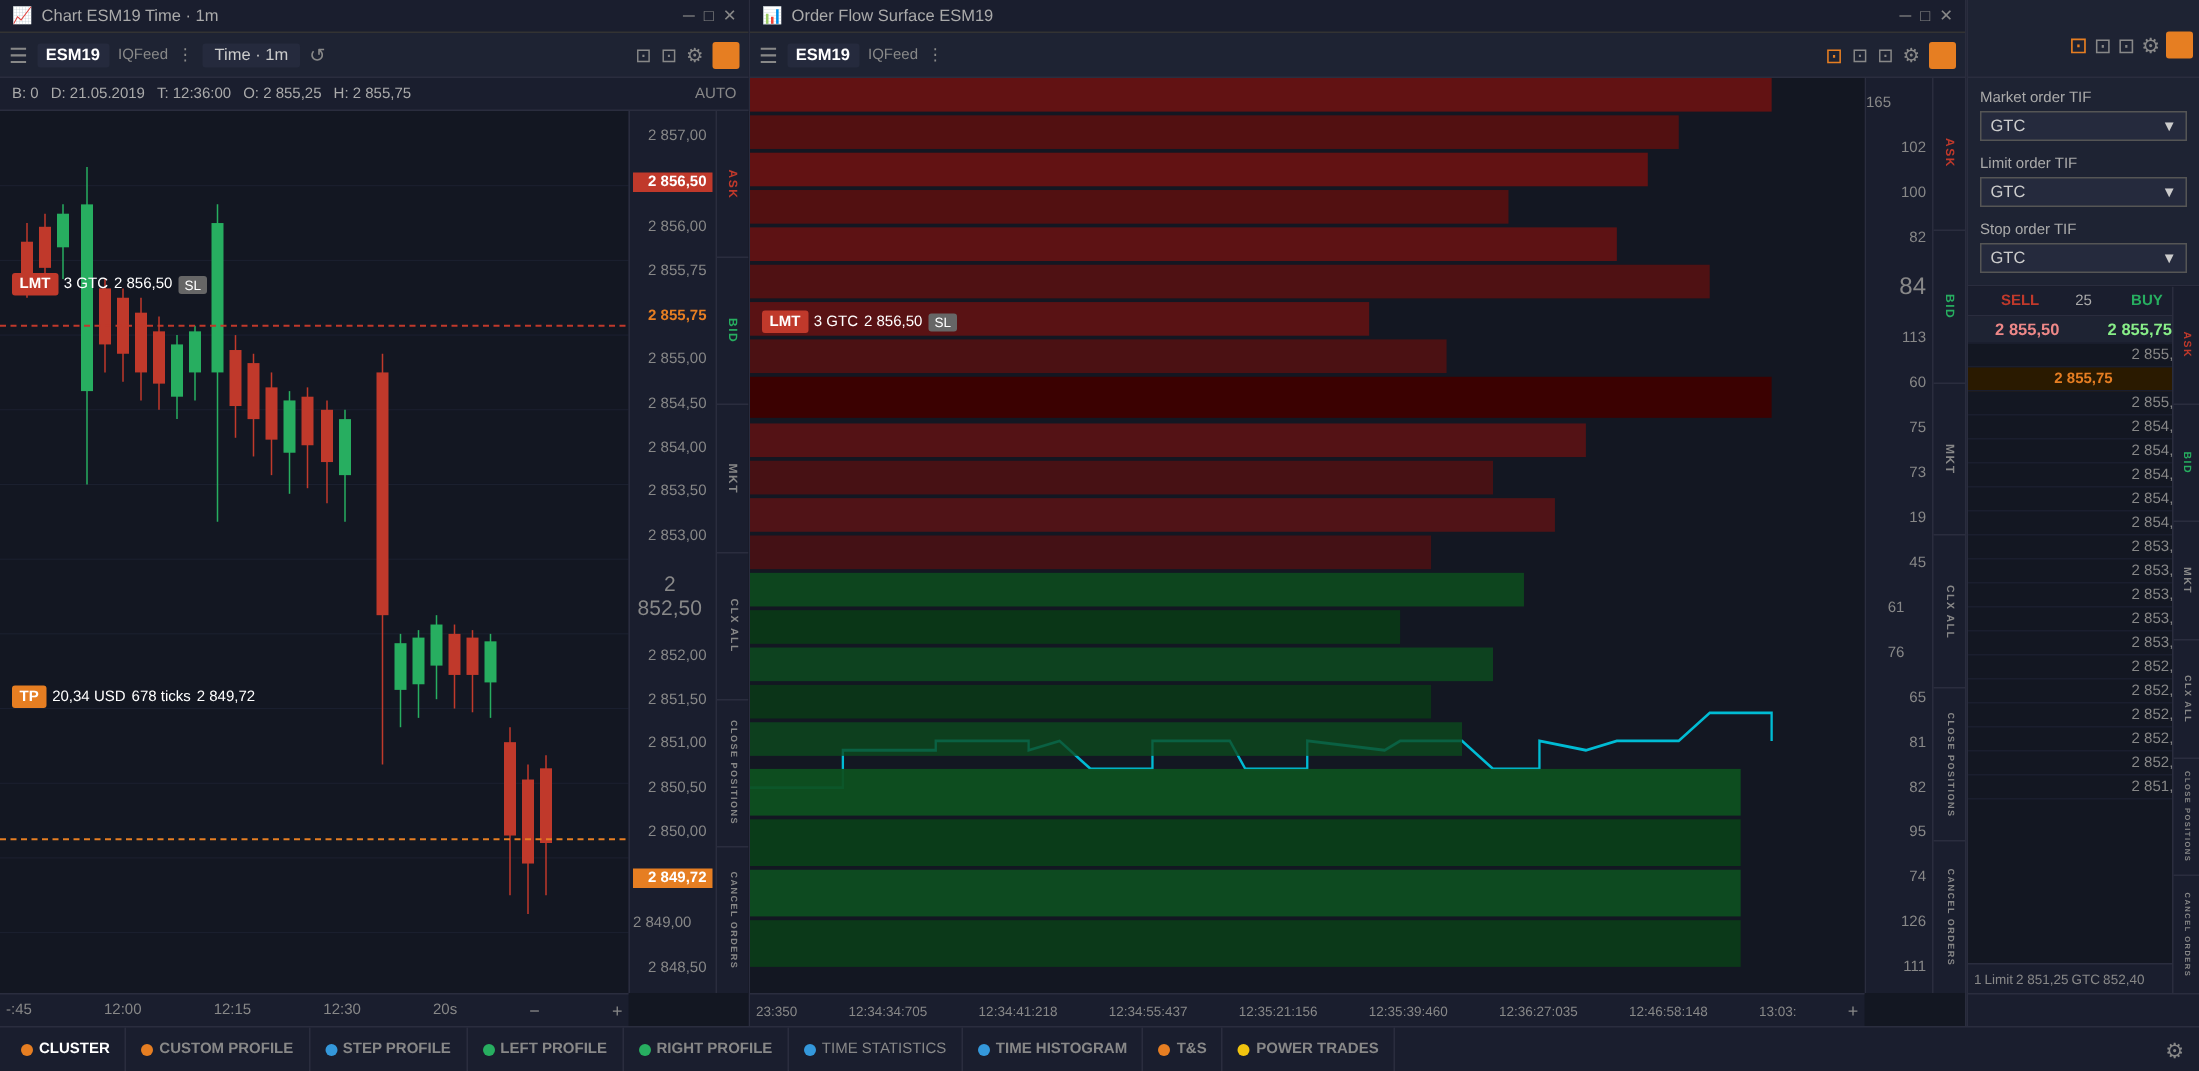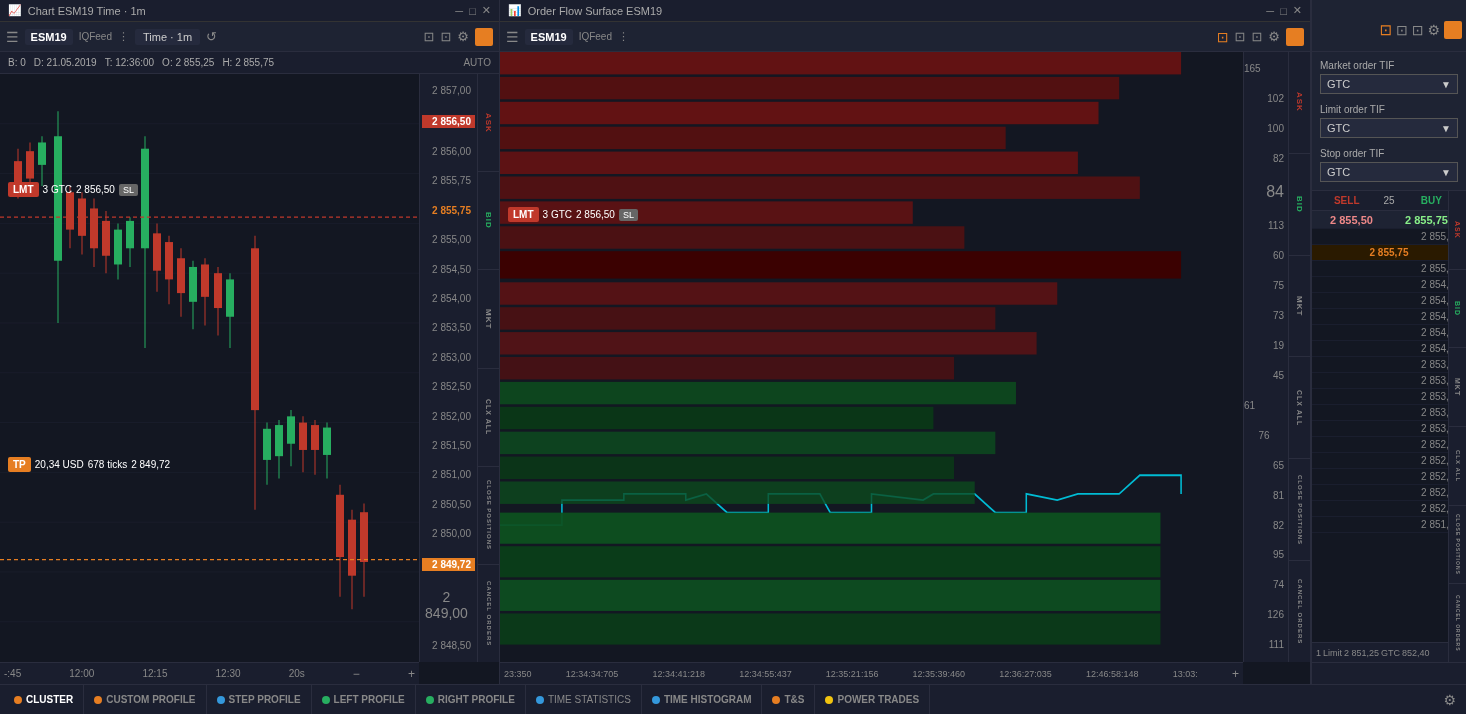--- a/index.html
+++ b/index.html
@@ -169,28 +169,28 @@
           <div style="color:#888; font-size:10px; text-align:right; padding-right:4px;">2 857,00</div>
           <div style="background:#c0392b; color:#fff; font-size:10px; text-align:right; padding:1px 4px; font-weight:bold;">2 856,50</div>
           <div style="color:#888; font-size:10px; text-align:right; padding-right:4px;">2 856,00</div>
           <div style="color:#888; font-size:10px; text-align:right; padding-right:4px;">2 855,75</div>
           <div style="color:#e67e22; font-size:10px; text-align:right; padding-right:4px; font-weight:bold;">2 855,75</div>
           <div style="color:#888; font-size:10px; text-align:right; padding-right:4px;">2 855,00</div>
           <div style="color:#888; font-size:10px; text-align:right; padding-right:4px;">2 854,50</div>
           <div style="color:#888; font-size:10px; text-align:right; padding-right:4px;">2 854,00</div>
           <div style="color:#888; font-size:10px; text-align:right; padding-right:4px;">2 853,50</div>
           <div style="color:#888; font-size:10px; text-align:right; padding-right:4px;">2 853,00</div>
-          <div style="color:#888; font-size:10px; text-align:right; padding-right:4px;">2 852,50</div>
+          <div style="color:#888; font-size:14px; text-align:center; padding-right:4px;">2 852,50</div>
           <div style="color:#888; font-size:10px; text-align:right; padding-right:4px;">2 852,00</div>
           <div style="color:#888; font-size:10px; text-align:right; padding-right:4px;">2 851,50</div>
           <div style="color:#888; font-size:10px; text-align:right; padding-right:4px;">2 851,00</div>
           <div style="color:#888; font-size:10px; text-align:right; padding-right:4px;">2 850,50</div>
           <div style="color:#888; font-size:10px; text-align:right; padding-right:4px;">2 850,00</div>
           <div style="background:#e67e22; color:#fff; font-size:10px; text-align:right; padding:1px 4px; font-weight:bold;">2 849,72</div>
-          <div style="color:#888; font-size:14px; text-align:center; padding-right:4px;">2 849,00</div>
+          <div style="color:#888; font-size:10px; text-align:left; padding-right:4px;">2 849,00</div>
           <div style="color:#888; font-size:10px; text-align:right; padding-right:4px;">2 848,50</div>
         </div>
 
         <div style="position:absolute; right:0; top:0; bottom:22px; width:22px; background:#1a1e2e; border-left:1px solid #2a2d3e; display:flex; flex-direction:column;">
           <div style="flex:1; display:flex; align-items:center; justify-content:center; color:#c0392b; font-size:8px; cursor:pointer; border-bottom:1px solid #2a2d3e; writing-mode:vertical-rl; font-weight:bold; letter-spacing:1px; text-transform:uppercase;">ASK</div>
           <div style="flex:1; display:flex; align-items:center; justify-content:center; color:#27ae60; font-size:8px; cursor:pointer; border-bottom:1px solid #2a2d3e; writing-mode:vertical-rl; font-weight:bold; letter-spacing:1px; text-transform:uppercase;">BID</div>
           <div style="flex:1; display:flex; align-items:center; justify-content:center; color:#888; font-size:8px; cursor:pointer; border-bottom:1px solid #2a2d3e; writing-mode:vertical-rl; font-weight:bold; letter-spacing:1px; text-transform:uppercase;">MKT</div>
           <div style="flex:1; display:flex; align-items:center; justify-content:center; color:#888; font-size:7px; cursor:pointer; border-bottom:1px solid #2a2d3e; writing-mode:vertical-rl; font-weight:bold; letter-spacing:1px; text-transform:uppercase;">CLX ALL</div>
           <div style="flex:1; display:flex; align-items:center; justify-content:center; color:#888; font-size:6px; cursor:pointer; border-bottom:1px solid #2a2d3e; writing-mode:vertical-rl; font-weight:bold; letter-spacing:1px; text-transform:uppercase;">CLOSE POSITIONS</div>
           <div style="flex:1; display:flex; align-items:center; justify-content:center; color:#888; font-size:6px; cursor:pointer; writing-mode:vertical-rl; font-weight:bold; letter-spacing:1px; text-transform:uppercase;">CANCEL ORDERS</div>
@@ -281,21 +281,21 @@
           <div style="color:#888; font-size:10px; text-align:right; padding-right:4px;">102</div>
           <div style="color:#888; font-size:10px; text-align:right; padding-right:4px;">100</div>
           <div style="color:#888; font-size:10px; text-align:right; padding-right:4px;">82</div>
           <div style="color:#888; font-size:16px; text-align:right; padding-right:4px;">84</div>
           <div style="color:#888; font-size:10px; text-align:right; padding-right:4px;">113</div>
           <div style="color:#888; font-size:10px; text-align:right; padding-right:4px;">60</div>
           <div style="color:#888; font-size:10px; text-align:right; padding-right:4px;">75</div>
           <div style="color:#888; font-size:10px; text-align:right; padding-right:4px;">73</div>
           <div style="color:#888; font-size:10px; text-align:right; padding-right:4px;">19</div>
           <div style="color:#888; font-size:10px; text-align:right; padding-right:4px;">45</div>
-          <div style="color:#888; font-size:10px; text-align:left; padding-right:4px;">61</div>
+          <div style="color:#888; font-size:10px; text-align:center; padding-right:4px;">61</div>
           <div style="color:#888; font-size:10px; text-align:center; padding-right:4px;">76</div>
           <div style="color:#888; font-size:10px; text-align:right; padding-right:4px;">65</div>
           <div style="color:#888; font-size:10px; text-align:right; padding-right:4px;">81</div>
           <div style="color:#888; font-size:10px; text-align:right; padding-right:4px;">82</div>
           <div style="color:#888; font-size:10px; text-align:right; padding-right:4px;">95</div>
           <div style="color:#888; font-size:10px; text-align:right; padding-right:4px;">74</div>
           <div style="color:#888; font-size:10px; text-align:right; padding-right:4px;">126</div>
           <div style="color:#888; font-size:10px; text-align:right; padding-right:4px;">111</div>
         </div>
 

